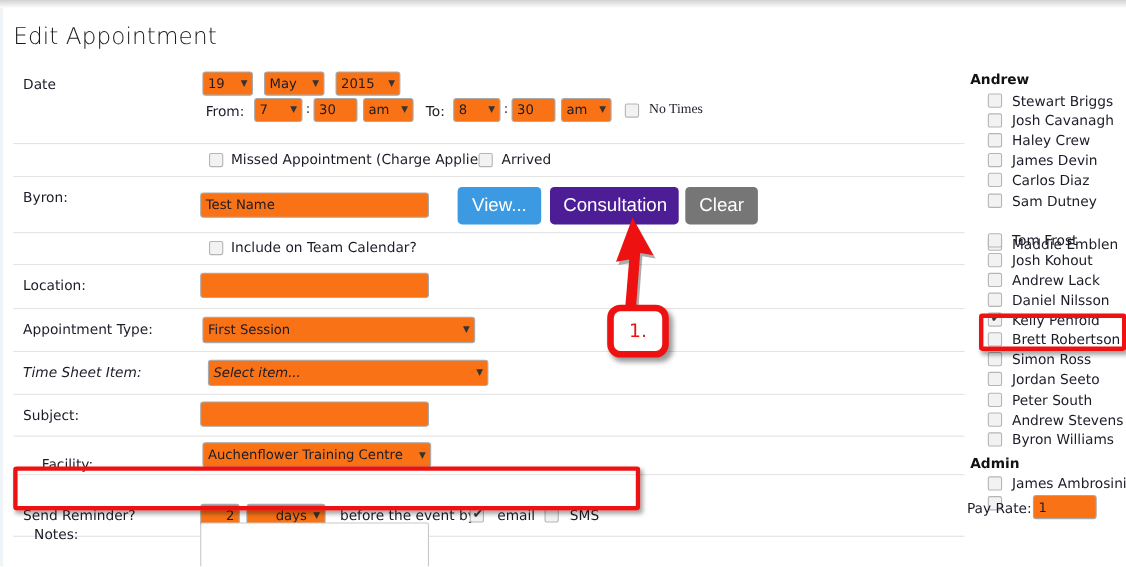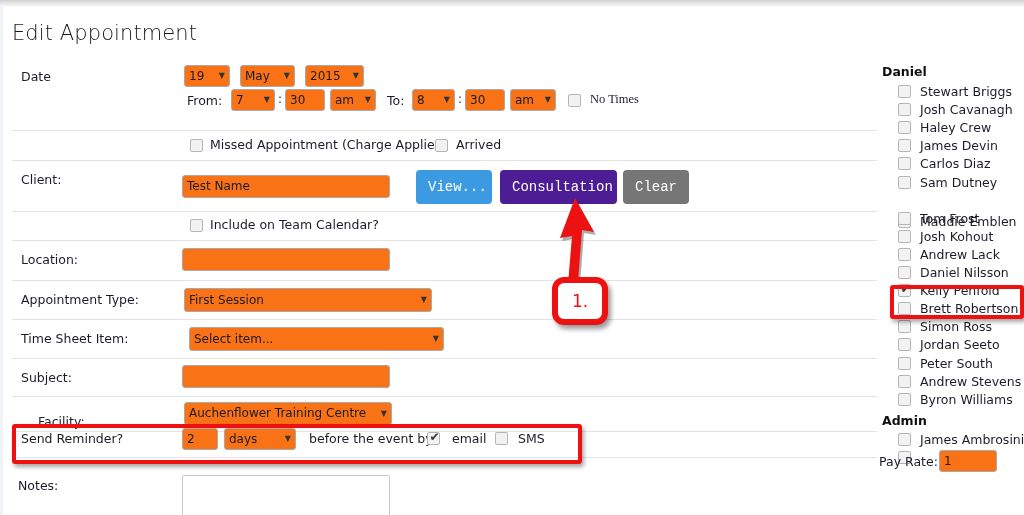--- a/index.html
+++ b/index.html
@@ -118,22 +118,22 @@
     white-space: nowrap;
   }
 
   
   .btn {
     position: absolute;
     height: 34px;
     border-radius: 4px;
     border: none;
     color: #ffffff;
-    font-size: 14px;
-    font-family: Liberation Mono, monospace;
+    font-size: 17px;
+    font-family: Liberation Sans, sans-serif;
     cursor: pointer;
     line-height: 34px;
     text-align: center;
     padding: 0 12px;
     white-space: nowrap;
   }
   .btn-view { background: #3b9ae1; }
   .btn-cons { background: #4c1d95; }
   .btn-clear { background: #767676; }
 
@@ -260,21 +260,21 @@
     </div>
 
     <div class="row" style="top:124px; height:30px;">
       <div class="cb" style="left:178px; top:8px;"></div>
       <div class="cbl" style="left:198px; top:6px;">Missed Appointment (Charge Applies)</div>
       <div class="cb" style="left:423px; top:8px;"></div>
       <div class="cbl" style="left:444px; top:6px;">Arrived</div>
     </div>
 
     <div class="row" style="top:154px; height:51px;">
-      <div class="lbl" style="left:9px; top:11px;">Client:</div>
+      <div class="lbl" style="left:9px; top:11px;">Byron:</div>
       <div class="txt bigger" style="left:170px; top:14px; width:208px;">Test Name</div>
       <div class="btn btn-view" style="left:404px; top:9px; width:76px;">View...</div>
       <div class="btn btn-cons" style="left:488px; top:9px; width:117px;">Consultation</div>
       <div class="btn btn-clear" style="left:611px; top:9px; width:66px;">Clear</div>
     </div>
 
     <div class="row" style="top:205px; height:29px;">
       <div class="cb" style="left:178px; top:7px;"></div>
       <div class="cbl" style="left:198px; top:5px;">Include on Team Calendar?</div>
     </div>
@@ -285,64 +285,64 @@
     </div>
 
     <div class="row" style="top:274px; height:39px;">
       <div class="lbl" style="left:9px; top:11px;">Appointment Type:</div>
       <div class="sel" style="left:172px; top:7px; width:248px; height:24px; line-height:22px;">
         <span class="txtv">First Session</span>
         <span class="caret">▼</span>
       </div>
     </div>
 
-    <div class="row" style="top:313px; height:39px;">
+    <div class="row" style="top:313px; height:39px;font-style:italic;">
       <div class="lbl" style="left:9px; top:11px;">Time Sheet Item:</div>
       <div class="sel" style="left:177px; top:7px; width:255px; height:24px; line-height:22px;">
         <span class="txtv">Select item...</span>
         <span class="caret">▼</span>
       </div>
     </div>
 
     <div class="row" style="top:352px; height:38px;">
       <div class="lbl" style="left:9px; top:11px;">Subject:</div>
       <div class="txt bigger" style="left:170px; top:6px; width:208px;"></div>
     </div>
 
     <div class="row" style="top:390px; height:35px;">
       <div class="lbl" style="left:9px; top:17px;margin-left:17px;">Facility:</div>
       <div class="sel" style="left:172px; top:5px; width:208px; height:23px; line-height:21px;">
         <span class="txtv">Auchenflower Training Centre</span>
         <span class="caret">▼</span>
       </div>
     </div>
 
-    <div class="row" style="top:413px; height:38px;">
+    <div class="row" style="top:443px; height:38px;text-align:right;">
       <div class="lbl" style="left:9px; top:11px;">Send Reminder?</div>
       <div class="txt" style="left:170px; top:8px; width:36px;">2</div>
       <div class="sel" style="left:212px; top:8px; width:72px;">
         <span class="txtv">days</span>
         <span class="caret">▼</span>
       </div>
       <div class="cbl" style="left:297px; top:11px;">before the event by</div>
       <div class="cb checked" style="left:415px; top:12px;"></div>
       <div class="cbl" style="left:440px; top:11px;">email</div>
       <div class="cb" style="left:483px; top:12px;"></div>
       <div class="cbl" style="left:506px; top:11px;">SMS</div>
     </div>
 
     <div class="row nb" style="top:463px; height:45px;">
-      <div class="lbl" style="left:6px; top:8px;">Notes:</div>
+      <div class="lbl" style="left:19px; top:8px;">Notes:</div>
       <div class="ta" style="left:170px; top:5px; width:208px; height:60px;"></div>
     </div>
 
   </div>
 
   <div class="side">
-    <div class="side-h" style="top:57px;">Daniel</div>
+    <div class="side-h" style="top:57px;">Andrew</div>
     <div id="trainer-list">
         <div class="side-item" style="top: 76px;">
           <span class="cb"></span>
           <span class="nm">Stewart Briggs</span>
         </div>
         <div class="side-item" style="top: 94.1px;">
           <span class="cb"></span>
           <span class="nm">Josh Cavanagh</span>
         </div>
         <div class="side-item" style="top: 112.2px;">

